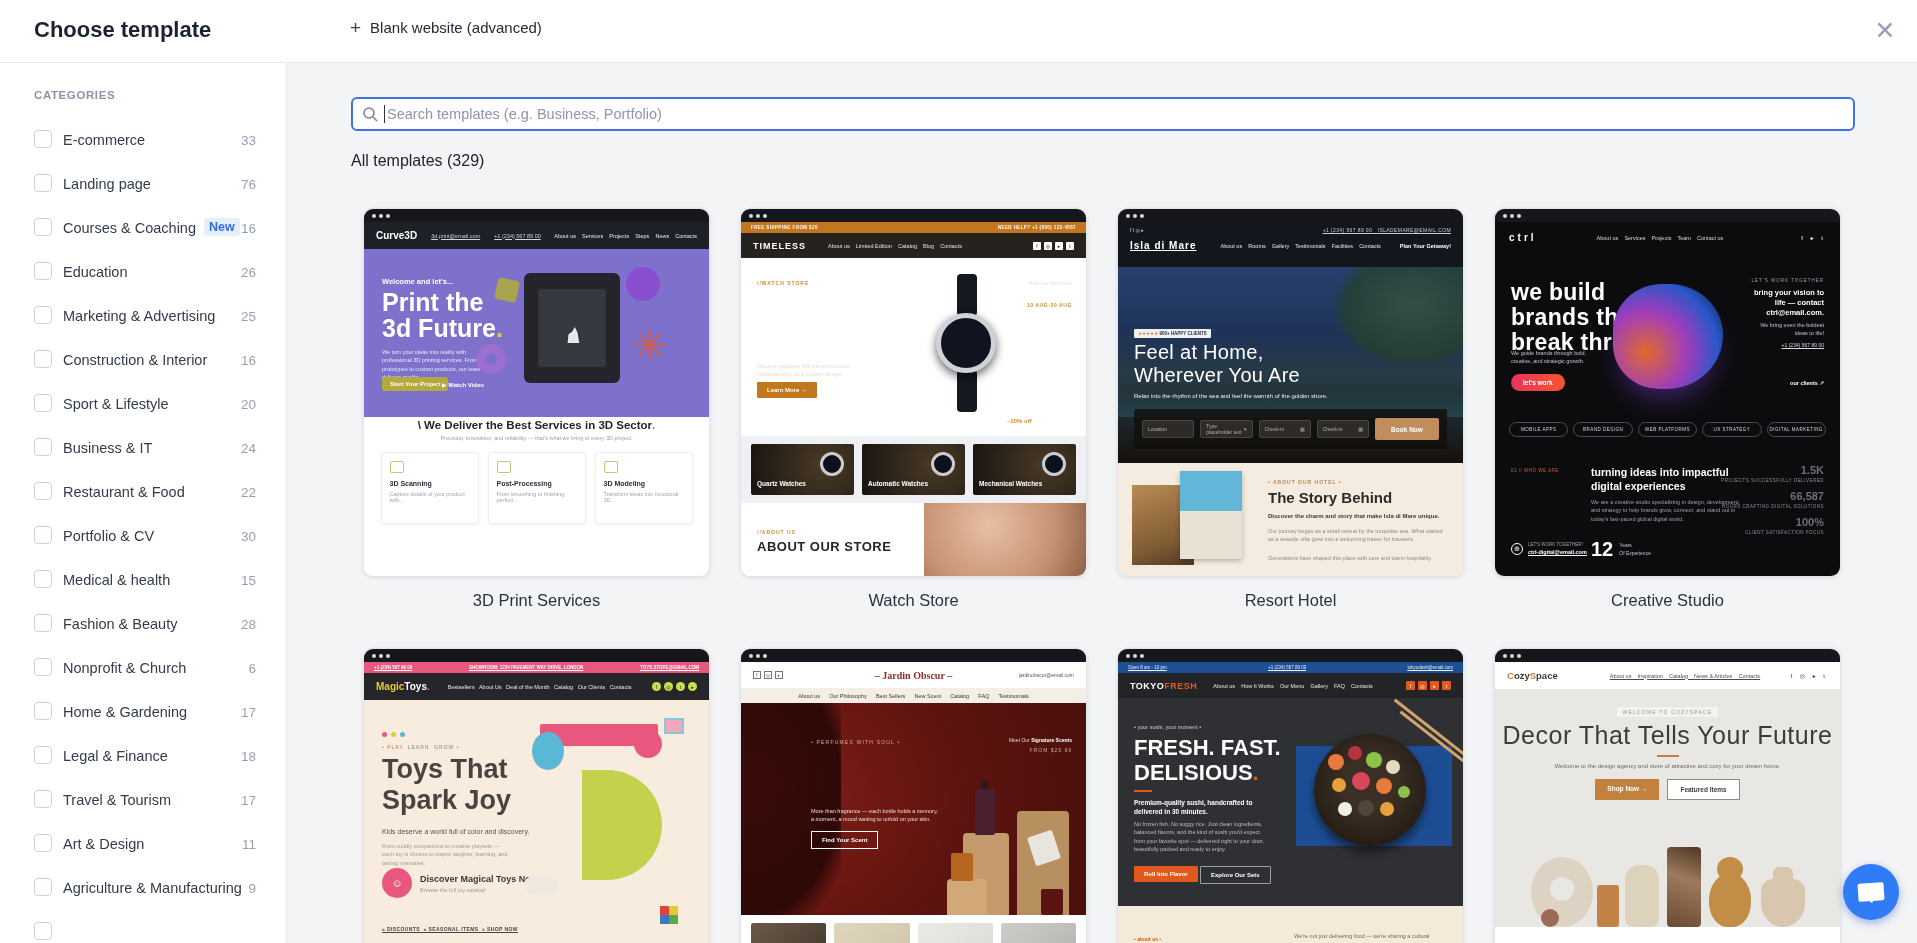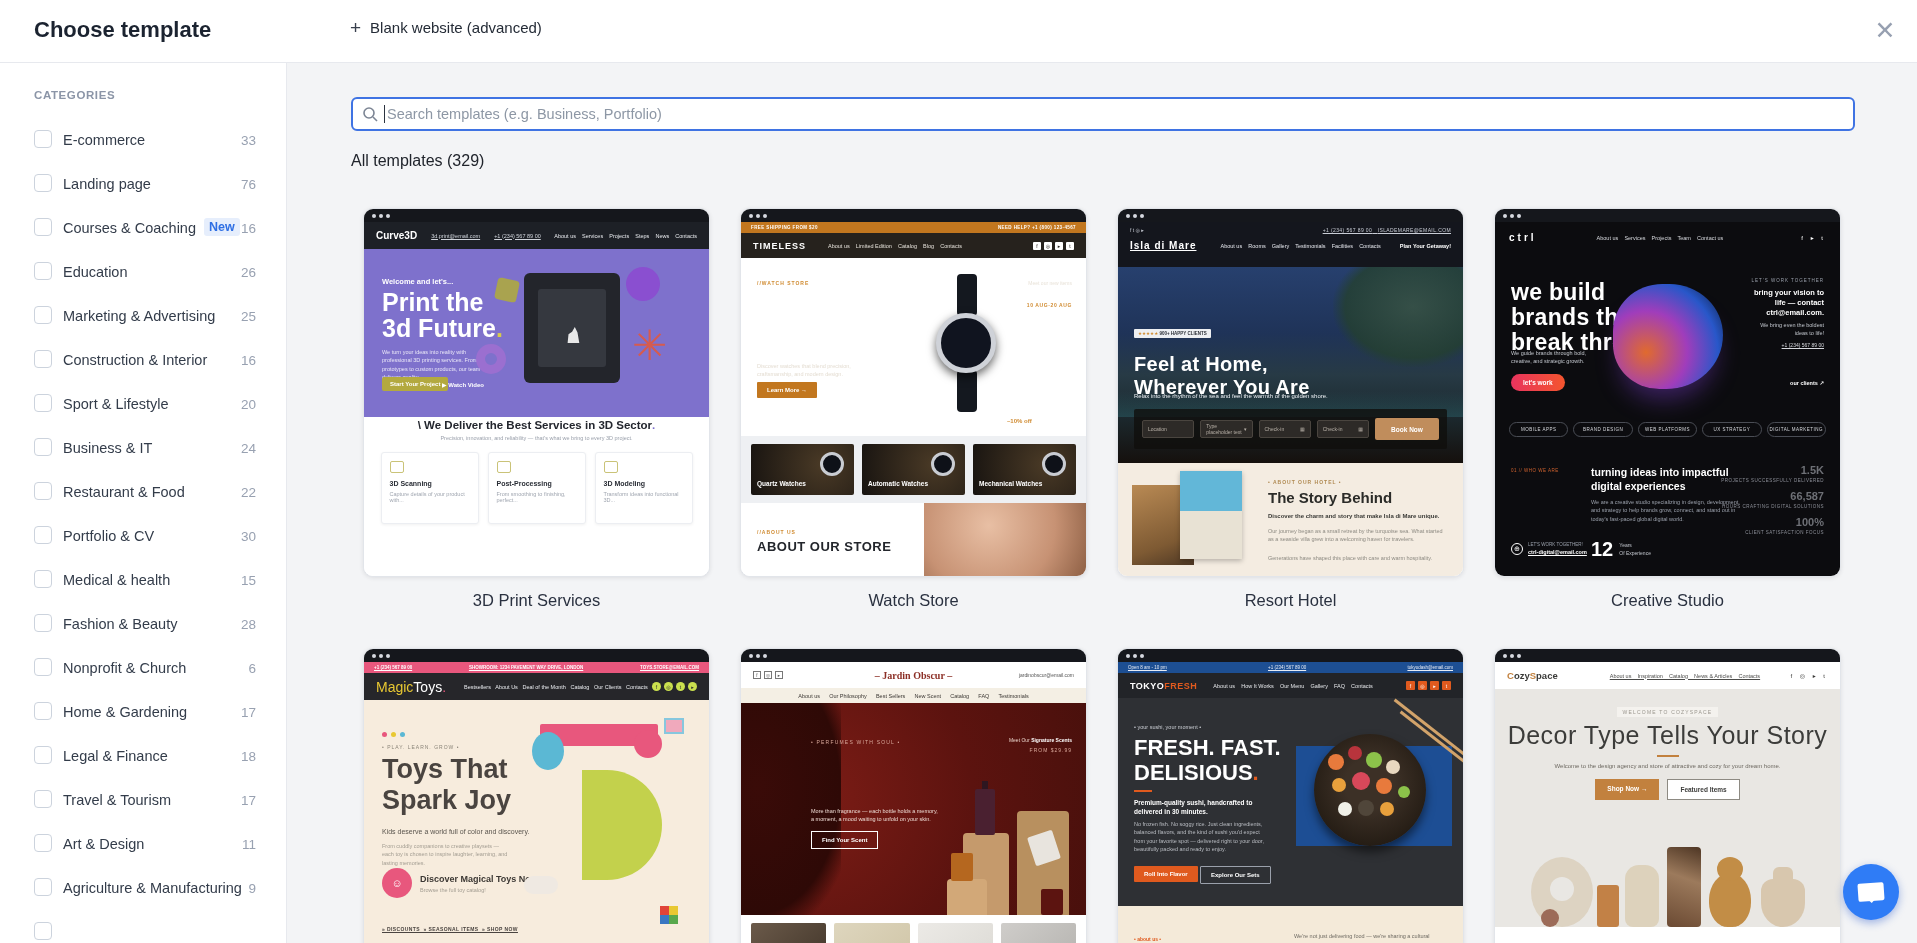--- a/index.html
+++ b/index.html
@@ -140,22 +140,22 @@
   .t2-cta { margin-left:auto; font-size:5.5px; font-weight:bold; }
   .t2-hero { position:relative; height:196px; color:#fff; overflow:hidden;
         background:linear-gradient(180deg,#27406e 0%,#1f3358 34%,#273a45 55%,#1c2a30 75%,#15100d 100%); }
   .t2-hero::before { content:""; position:absolute; right:-30px; top:-20px; width:160px; height:120px;
         background:radial-gradient(ellipse at center,#3a5541,#24402f 60%,transparent 72%); opacity:.8; }
   .t2-hero::after { content:""; position:absolute; left:0; right:0; bottom:46px; height:26px;
         background:linear-gradient(180deg,transparent,#2a5a62); opacity:.55; }
   .t2-chip { position:absolute; left:16px; top:62px; font-size:4.5px; background:rgba(255,255,255,.92);
         color:#2a2e36; font-weight:bold; padding:2px 4px; border-radius:1px; }
   .t2-chip b { color:#d08b31; }
-  .t2-h1 { position:absolute; left:16px; top:74px; font-size:20px; line-height:1.15; font-weight:bold;
-        letter-spacing:.3px; width:200px; z-index:2;margin-top:12px; }
+  .t2-h1 { position:absolute; left:16px; top:74px; font-size:20px; line-height:1.15; font-weight:normal;
+        letter-spacing:.3px; width:200px; z-index:2; }
   .t2-p { position:absolute; left:16px; top:126px; font-size:6px; color:#eceff3; z-index:2; }
   .t2-book { position:absolute; left:16px; right:16px; bottom:14px; height:40px;
         background:rgba(16,14,12,.78); border-radius:2px; display:flex; align-items:center;
         gap:6px; padding:0 8px; z-index:3; }
   .t2-field { flex:1; height:18px; background:#2d2a27; border:1px solid #4a453f; border-radius:2px;
         color:#b6afa6; font-size:5px; display:flex; align-items:center; padding:0 5px; justify-content:space-between; }
   .t2-bbtn { width:64px; height:22px; background:#c08d5c; border-radius:2px; color:#fff; font-size:6.5px;
         font-weight:bold; display:flex; align-items:center; justify-content:center; }
   .t2-about { position:relative; height:115px; background:#f4ece1; }
   .t2-img1 { position:absolute; left:14px; top:22px; width:62px; height:80px; background:
@@ -204,21 +204,21 @@
   .t3-globe { width:12px; height:12px; border:1px solid #fff; border-radius:50%; font-size:7px;
         display:flex; align-items:center; justify-content:center; color:#fff; }
   .t3-fl { font-size:4.5px; color:#9aa0ab; }
   .t3-fl b { display:block; color:#fff; font-size:5.5px; text-decoration:underline; margin-top:2px; }
 
   
   .t4-bar { height:11px; background:#e8577d; color:#fff; display:flex; align-items:center;
         justify-content:space-between; padding:0 10px; font-size:4.5px; font-weight:bold; }
   .t4-bar span { text-decoration:underline; }
   .t4-head { height:27px; background:#26262a; display:flex; align-items:center; padding:0 12px; }
-  .t4-logo { font-size:14px; font-weight:normal; color:#e8c832; }
+  .t4-logo { font-size:10px; font-weight:bold; color:#e8c832; }
   .t4-logo span { color:#fff; } .t4-logo i { color:#e8577d; font-style:normal; }
   .t4-nav { margin-left:18px; font-size:5.5px; color:#e8eaee; }
   .t4-soc { margin-left:auto; display:flex; gap:3px; }
   .t4-soc i { width:9px; height:9px; border-radius:50%; background:#cadf4e; color:#26262a; font-size:5px;
         font-style:normal; display:flex; align-items:center; justify-content:center; }
   .t4-hero { position:relative; height:318px; background:#f7ecdd; overflow:hidden; }
   .t4-dots { position:absolute; left:18px; top:32px; display:flex; gap:4px; }
   .t4-dots i { width:5px; height:5px; border-radius:50%; }
   .t4-kick { position:absolute; left:18px; top:44px; font-size:5px; color:#8b8579; letter-spacing:1px; }
   .t4-h1 { position:absolute; left:18px; top:54px; font-size:27px; font-weight:bold; color:#4a4440;
@@ -877,21 +877,21 @@
               <i></i>
             </div>
           <div class="mini">
             <div class="t7-head">
               <span class="t7-logo"><b>C</b><span>ozy</span><b>S</b><span>pace</span></span>
               <span class="t7-nav nav-join">About us    Inspiration    Catalog    News &amp; Articles    Contacts</span>
               <span class="t7-soc">f ◎ ▸ t</span>
             </div>
             <div class="t7-hero">
               <div class="t7-kick"><span>WELCOME TO COZYSPACE</span></div>
-              <div class="t7-h1">Decor Type Tells Your Story</div>
+              <div class="t7-h1">Decor That Tells Your Future</div>
               <div class="t7-div"></div>
               <div class="t7-sub">Welcome to the design agency and store of attractive and cozy for your dream home.</div>
               <div class="t7-btns">
                 <span class="t7-b1">Shop Now  →</span>
                 <span class="t7-b2">Featured Items</span>
               </div>
               <div class="t7-vases">
                 <i class="t7-v1"></i>
                   <i class="t7-v2"></i>
                 <i class="t7-v3"></i>

